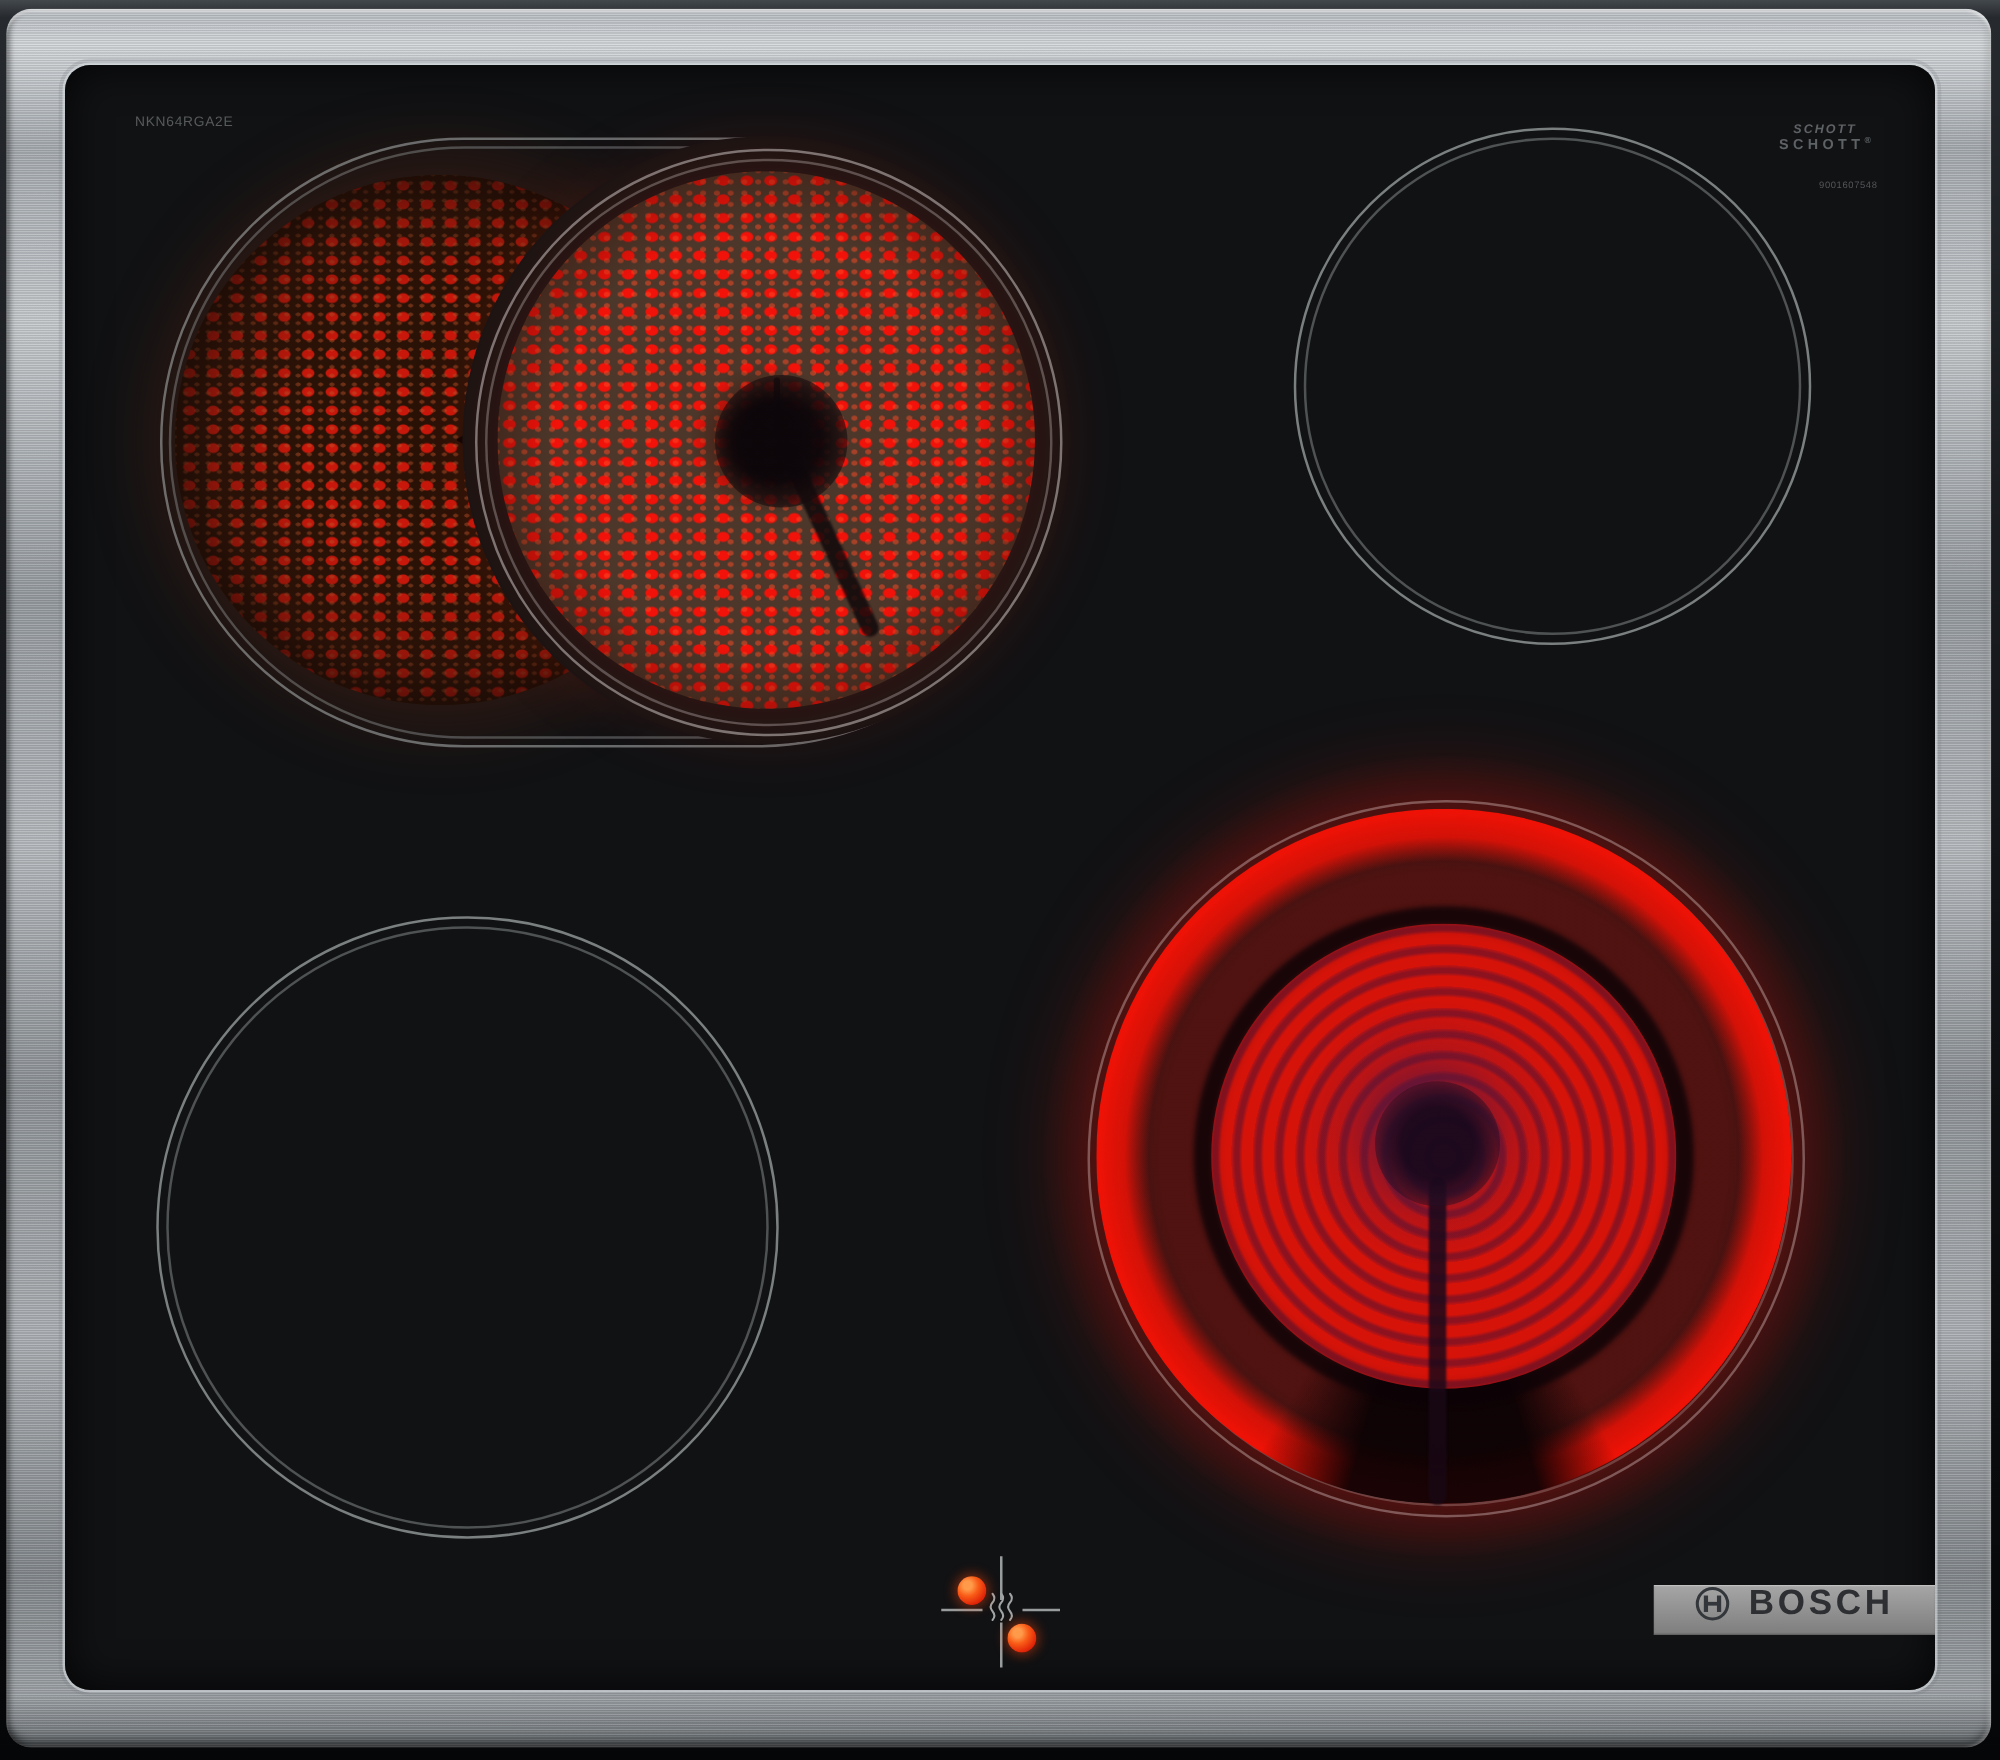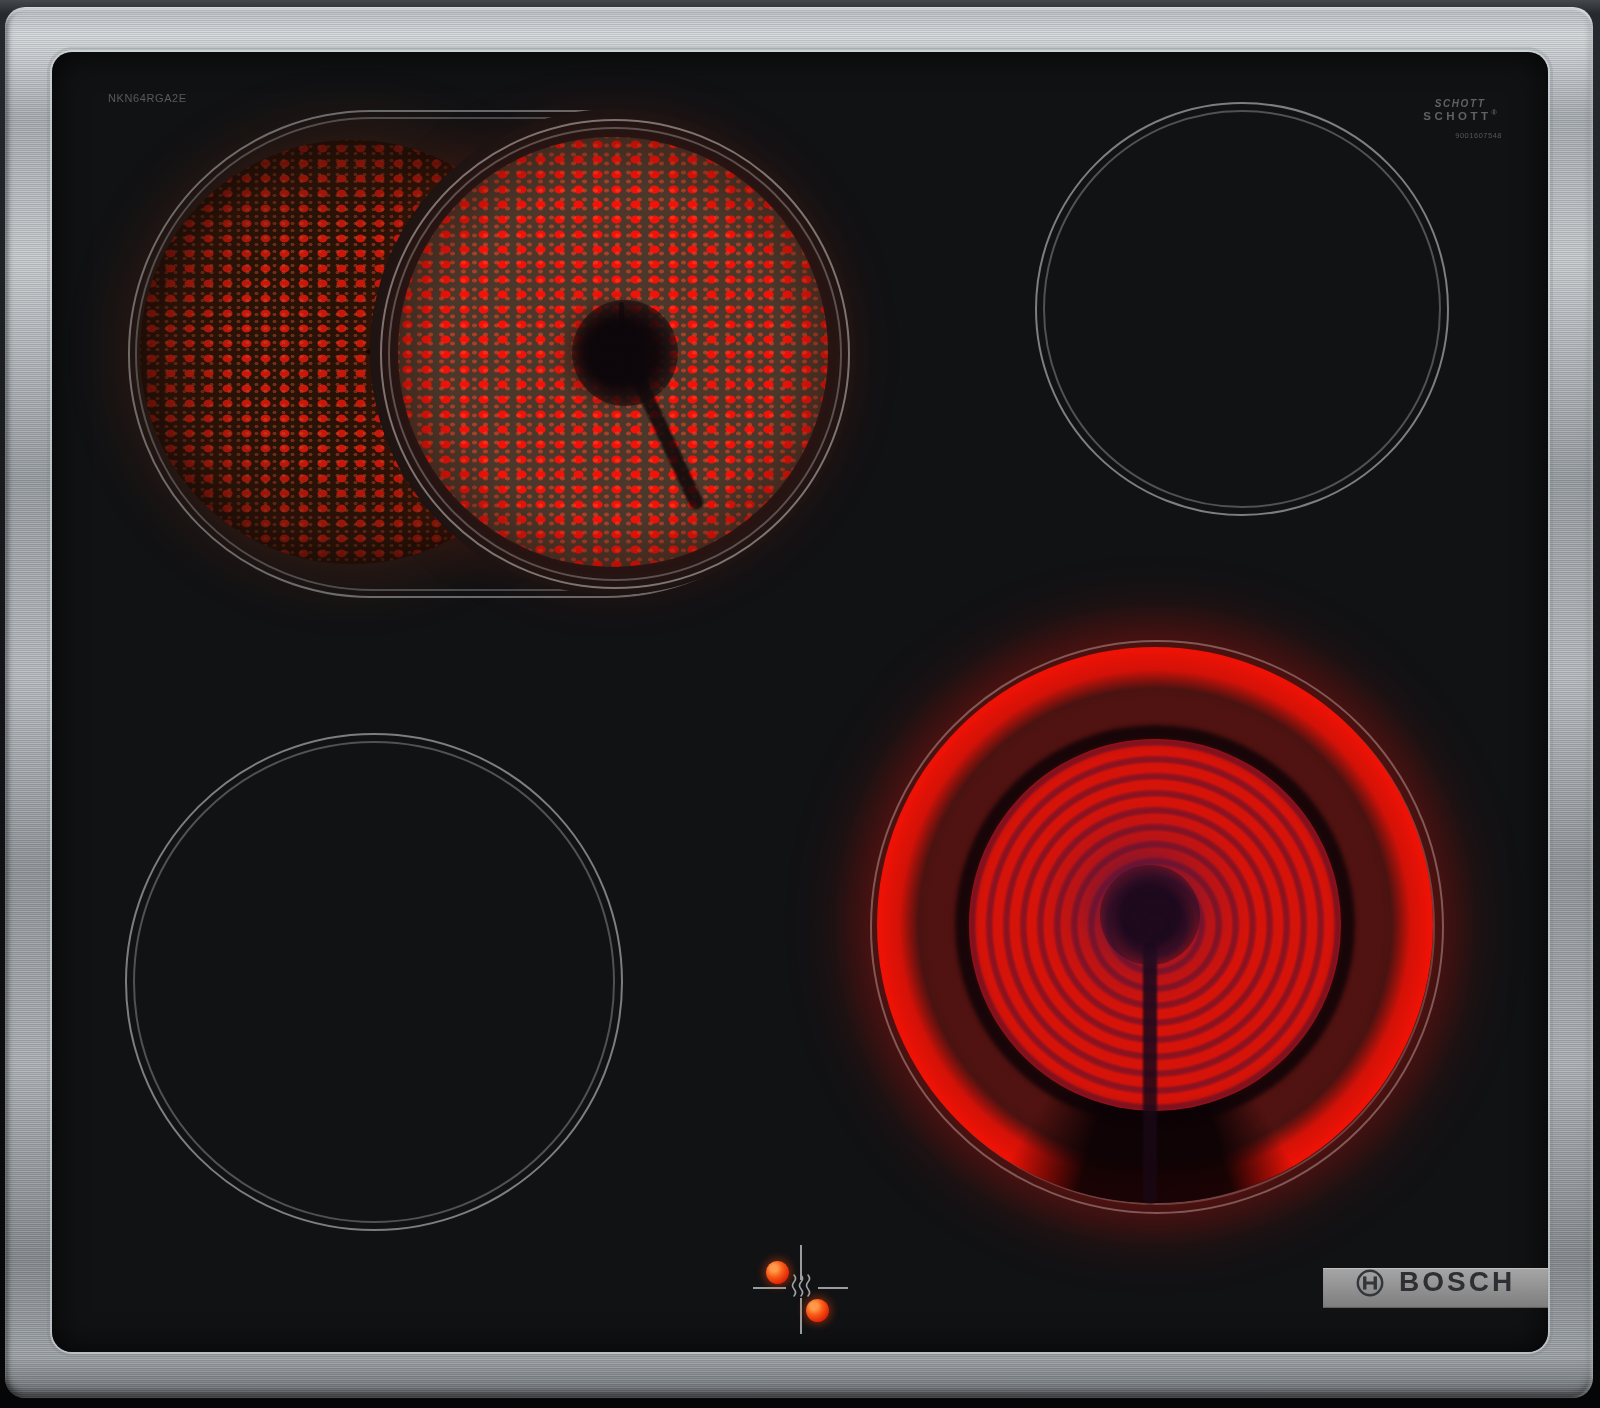--- a/index.html
+++ b/index.html
@@ -30,21 +30,21 @@
     background:#111214;overflow:hidden;
     box-shadow:0 0 0 2px rgba(224,230,234,.55),0 0 0 5px rgba(118,124,128,.22),
       inset 0 0 34px rgba(0,0,0,.8);
   }
   .glass-text{color:#565a5c;}
   .model{left:56px;top:40px;font-size:11px;letter-spacing:.6px;color:#575b5b;}
   .schott{left:1360px;top:46px;width:96px;text-align:center;line-height:1.1;color:#5e6265;}
   .schott-l1{display:block;font-weight:bold;font-size:10px;letter-spacing:1.6px;font-style:italic;}
   .schott-l2{display:block;font-weight:bold;font-size:11.5px;letter-spacing:3.5px;margin-top:0px;}
   .schott .reg{font-size:7px;vertical-align:super;letter-spacing:0;}
-  .printnum{display:block;font-size:7.5px;color:#54575a;margin-top:10px;text-align:right;padding-right:6px;letter-spacing:.5px;}
+  .printnum{display:block;font-size:7.5px;color:#54575a;margin-top:22px;text-align:right;padding-right:6px;letter-spacing:.5px;}
   
   .ring2{border:2px solid rgba(164,169,169,.72);border-radius:50%;}
   .ring2::after{content:"";position:absolute;inset:6px;border:2px solid rgba(140,145,145,.5);border-radius:50%;}
   .zone-fl{left:73px;top:681px;width:494px;height:494px;}
   .zone-bk{left:983px;top:50px;width:410px;height:410px;}
   
   .pill{
     left:76px;top:58px;width:716px;height:484px;border-radius:243px;
     border:2px solid rgba(175,180,180,.55);
   }

